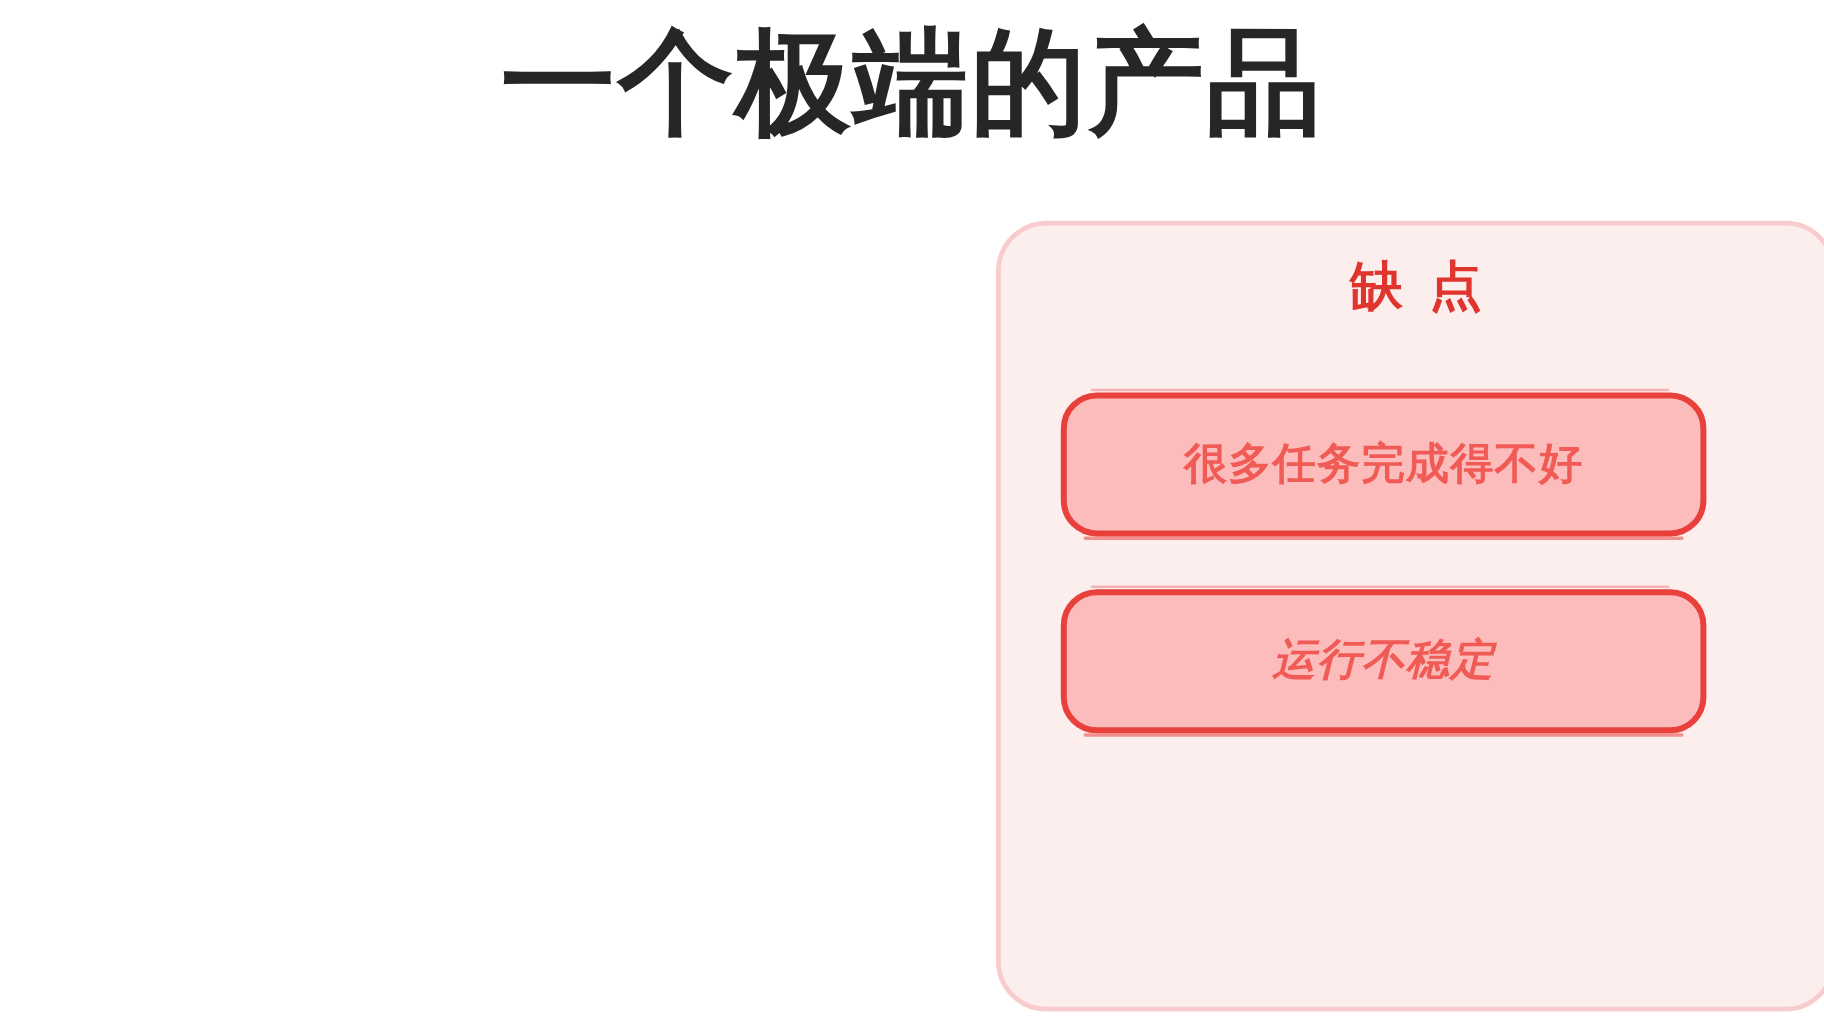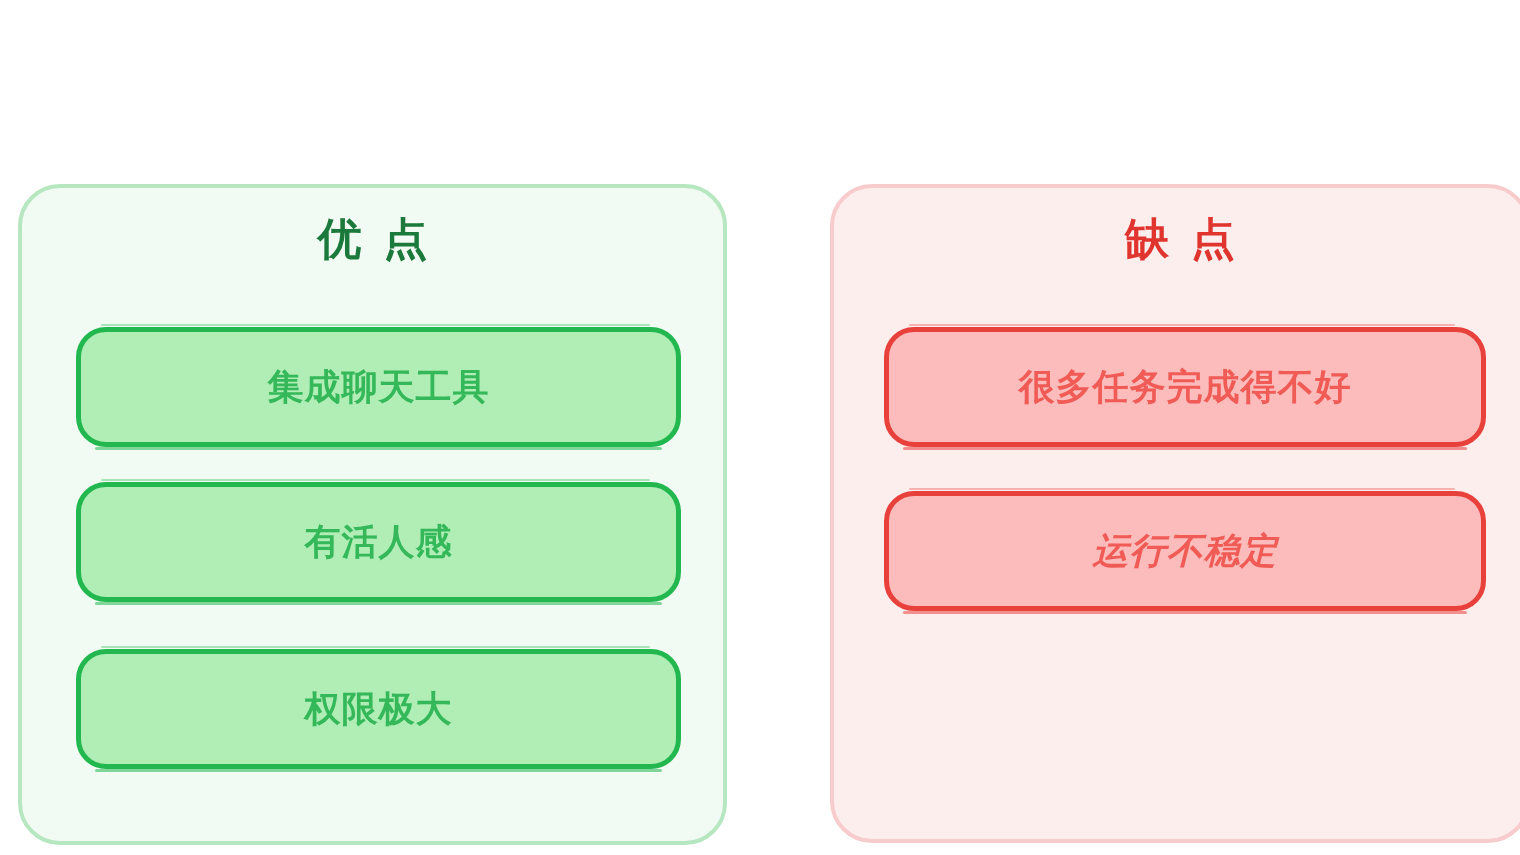--- a/index.html
+++ b/index.html
@@ -104,21 +104,21 @@
   }
   .card-pros {
     left: 54px;
     width: 605px;
     background: #b0eeb6;
     border-color: #22b84f;
     color: #34b85a;
   }
   .card-cons {
     left: 50px;
-    width: 602px;
+    width: 538px;
     background: #fcbcbc;
     border-color: #e8413c;
     color: #f05b56;
   }
   .card-pros.i0 { top: 0px; }
   .card-pros.i1 { top: 155px; }
   .card-pros.i2 { top: 322px; }
   .card-cons.i0 { top: 0px; }
   .card-cons.i1 { top: 164px; font-style: italic; }
 
@@ -146,36 +146,22 @@
     opacity: .35;
   }
   .card-pros::before { background: #22b84f; }
   .card-cons::before { background: #e8413c; }
 </style>
 </head>
 <body>
 
 <div class="page">
 
+  <div class="title">一个极端的产品</div>
 
-  <div class="panel panel-pros">
-    <div class="panel-title">优点</div>
-
-    <div class="card-list">
-      <div class="card card-pros i0">
-        <span>集成聊天工具</span>
-      </div>
-      <div class="card card-pros i1">
-        <span>有活人感</span>
-      </div>
-      <div class="card card-pros i2">
-        <span>权限极大</span>
-      </div>
-    </div>
-  </div>
 
   <div class="panel panel-cons">
     <div class="panel-title">缺点</div>
 
     <div class="card-list">
       <div class="card card-cons i0">
         <span>很多任务完成得不好</span>
       </div>
       <div class="card card-cons i1">
         <span>运行不稳定</span>

